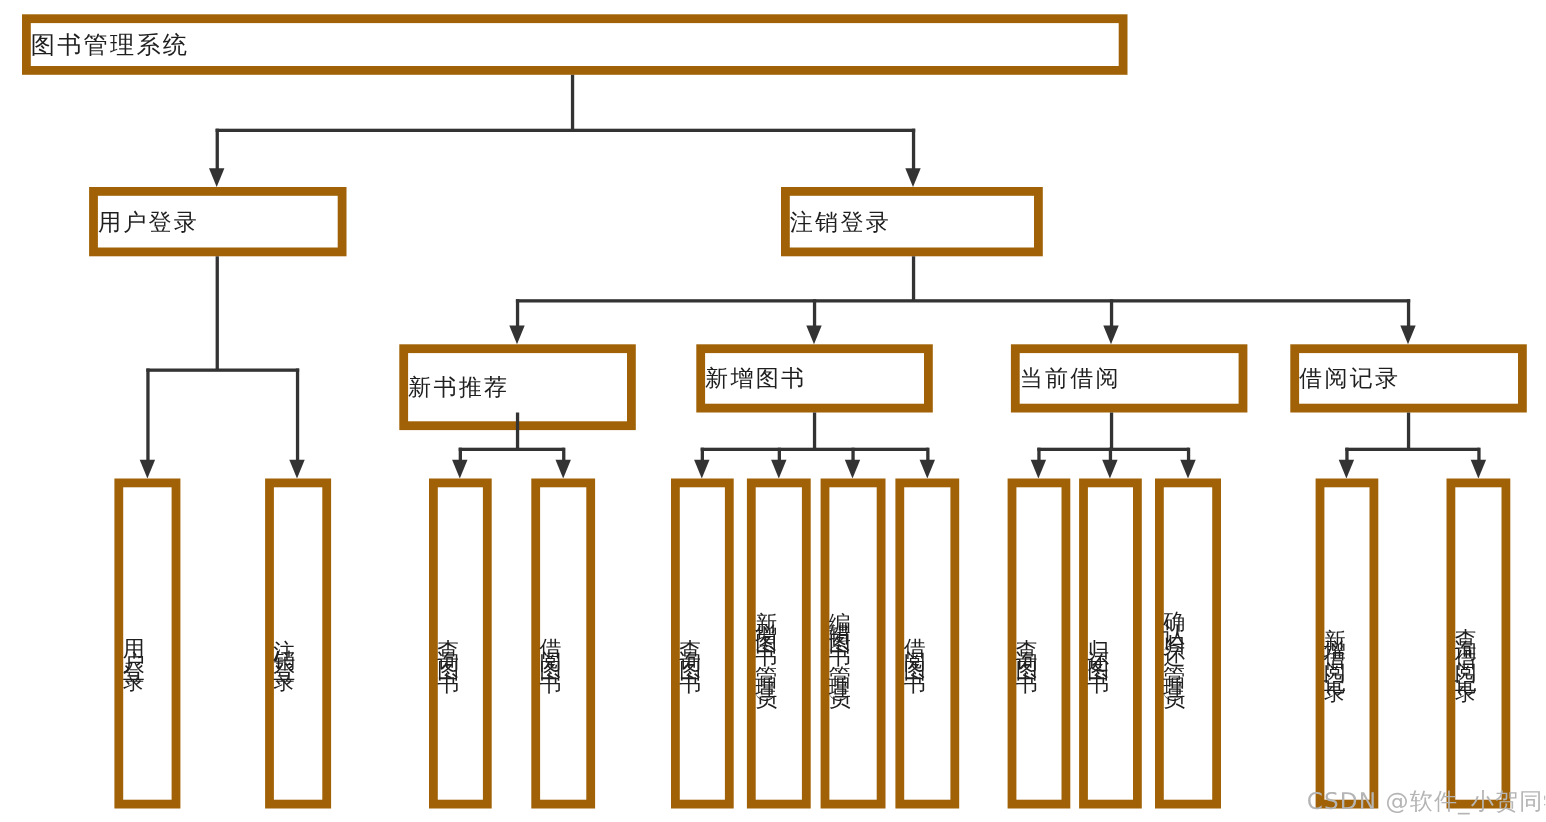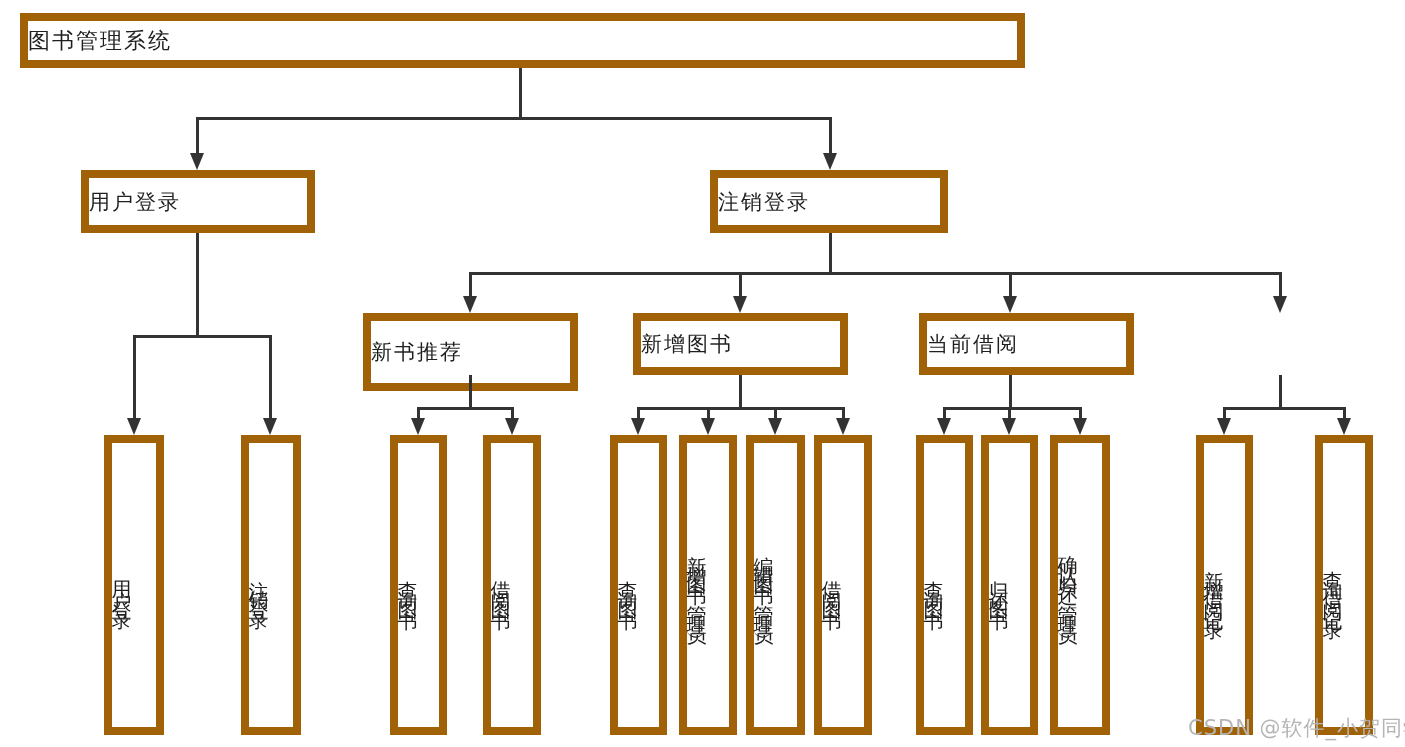--- a/index.html
+++ b/index.html
@@ -89,20 +89,23 @@
 
   <div class="box hbox" style="left:363px; top:313px; width:215px; height:78px;">
     <span>新书推荐</span>
   </div>
   <div class="box hbox" style="left:633px; top:313px; width:215px; height:62px;">
     <span>新增图书</span>
   </div>
   <div class="box hbox" style="left:903px; top:313px; width:215px; height:62px;margin-left:16px;">
     <span>当前借阅</span>
   </div>
+  <div class="box hbox" style="left:1173px; top:313px; width:215px; height:62px;">
+    <span>借阅记录</span>
+  </div>
 
   <div class="line" style="left:469px; top:375px; width:3px; height:34px;"></div>
   <div class="line" style="left:739px; top:375px; width:3px; height:34px;"></div>
   <div class="line" style="left:1009px; top:375px; width:3px; height:34px;"></div>
   <div class="line" style="left:1279px; top:375px; width:3px; height:34px;"></div>
 
   <div class="line" style="left:417px; top:407px; width:96px; height:3px;"></div>
   <div class="line" style="left:637px; top:407px; width:207px; height:3px;"></div>
   <div class="line" style="left:943px; top:407px; width:138px; height:3px;"></div>
   <div class="line" style="left:1223px; top:407px; width:122px; height:3px;"></div>

